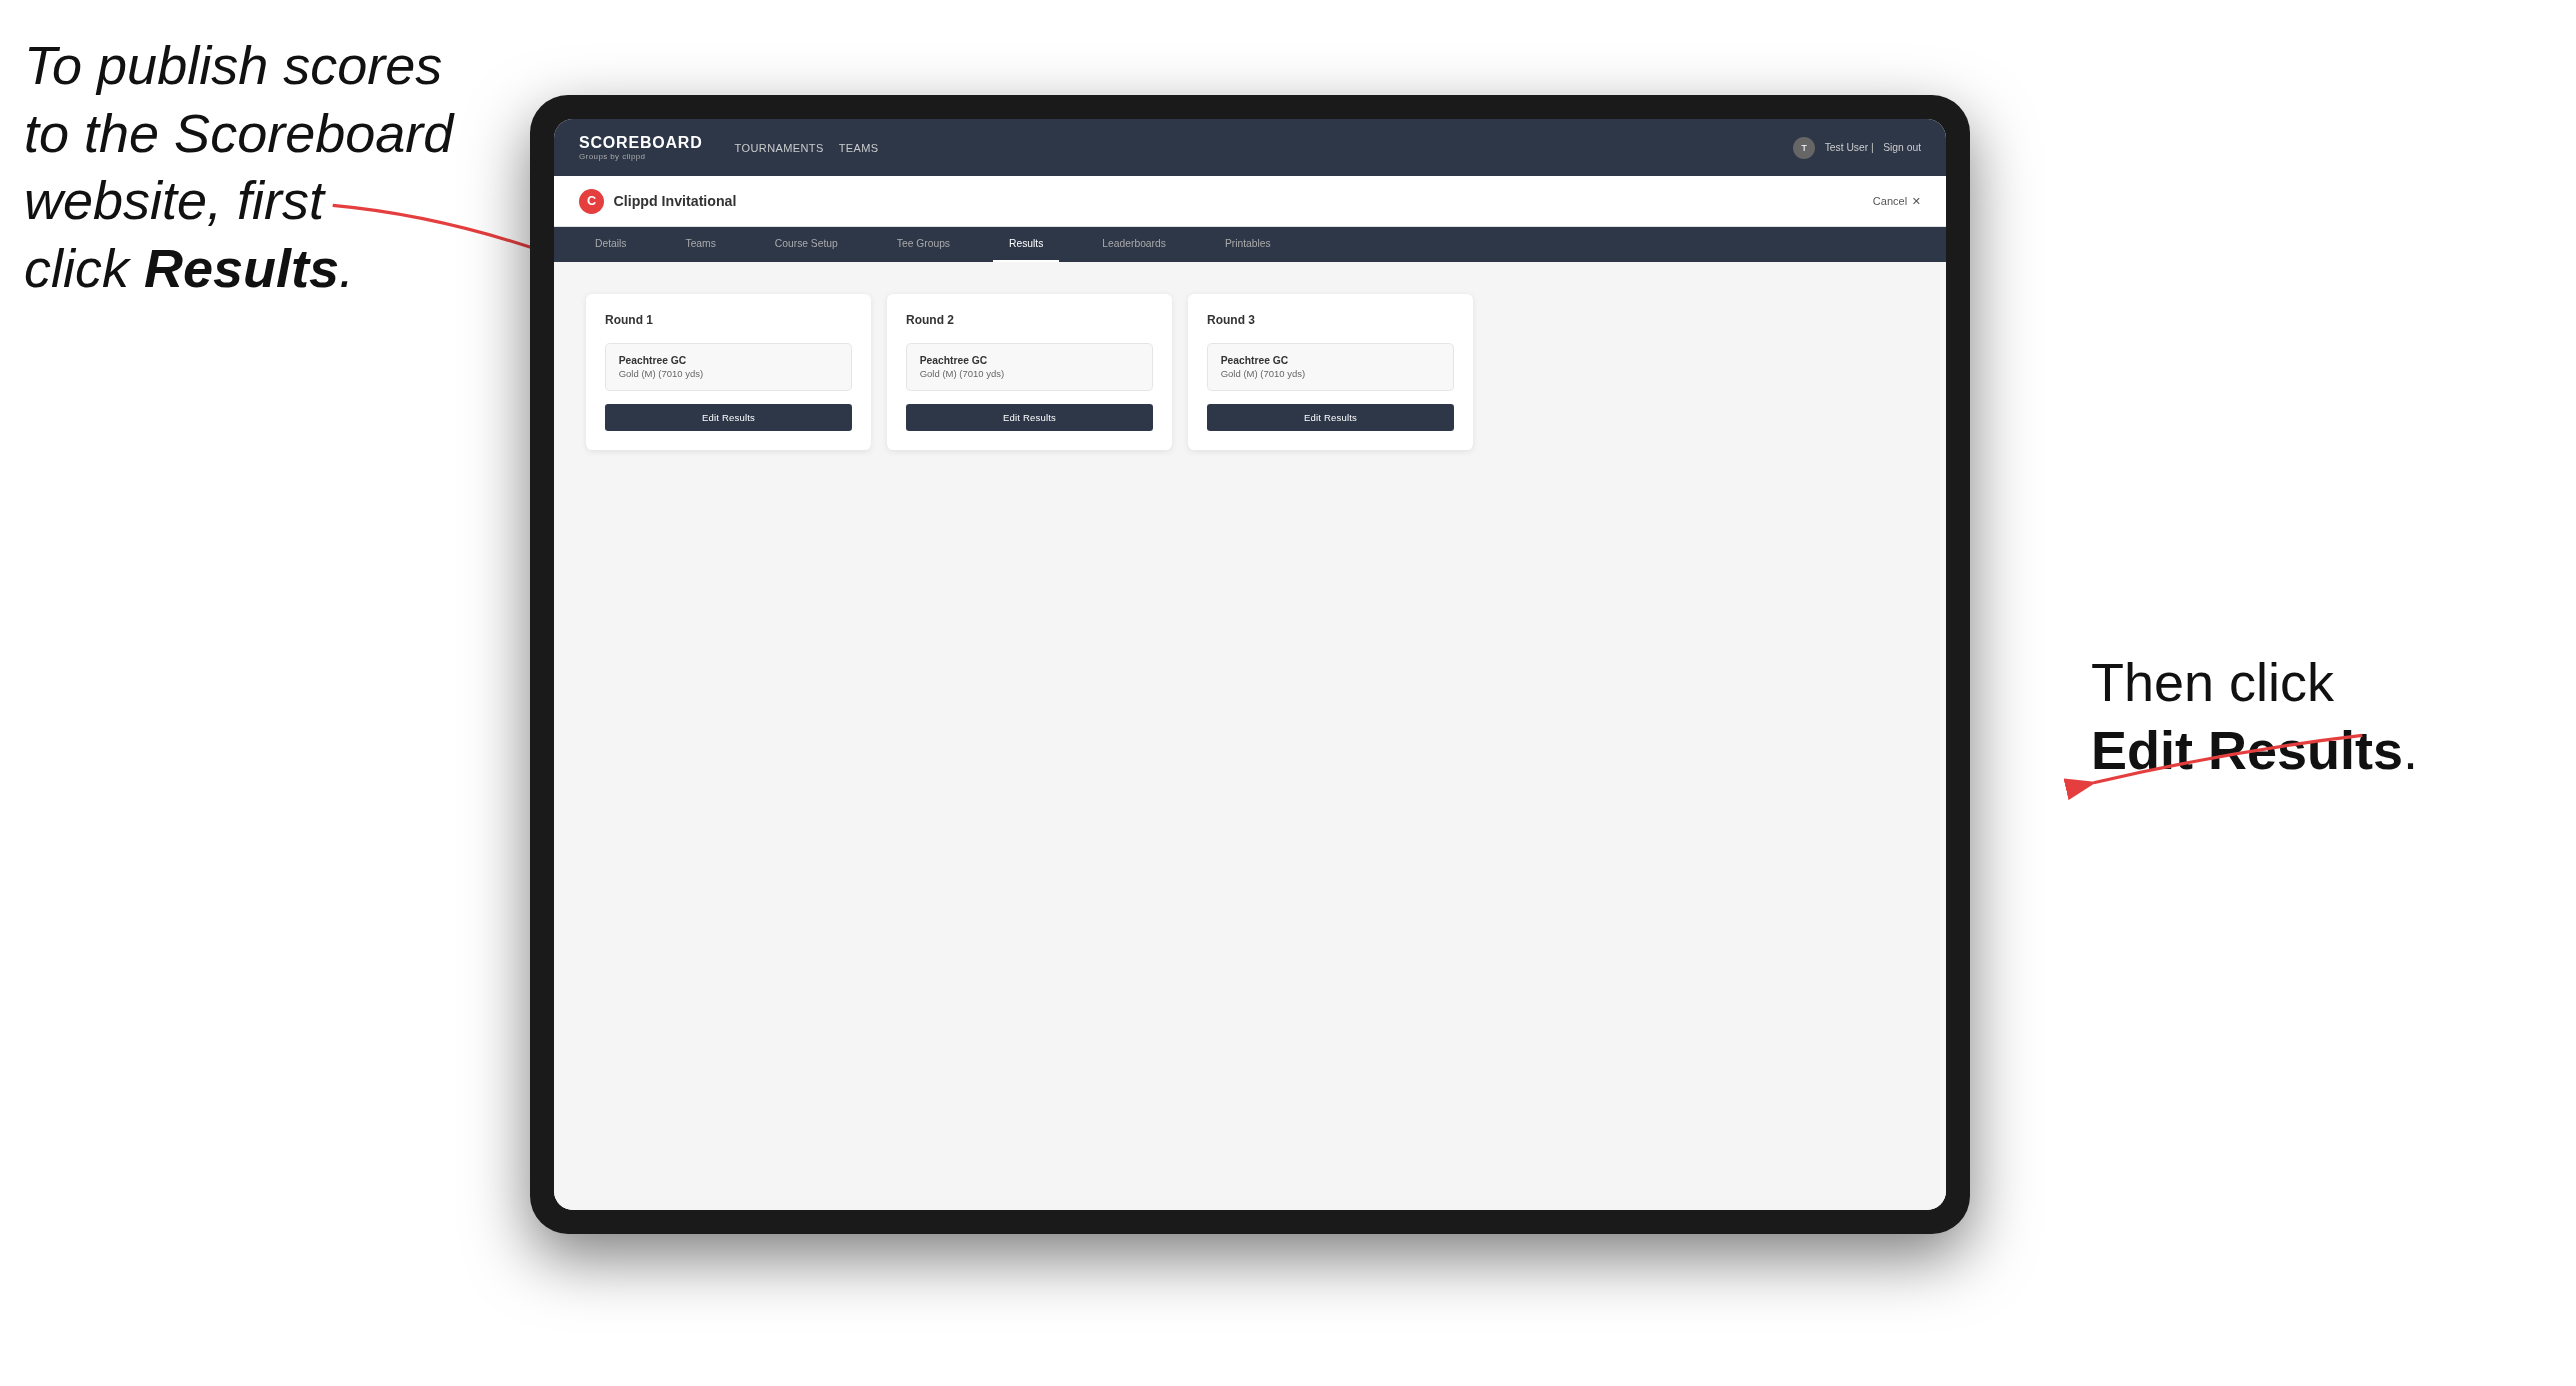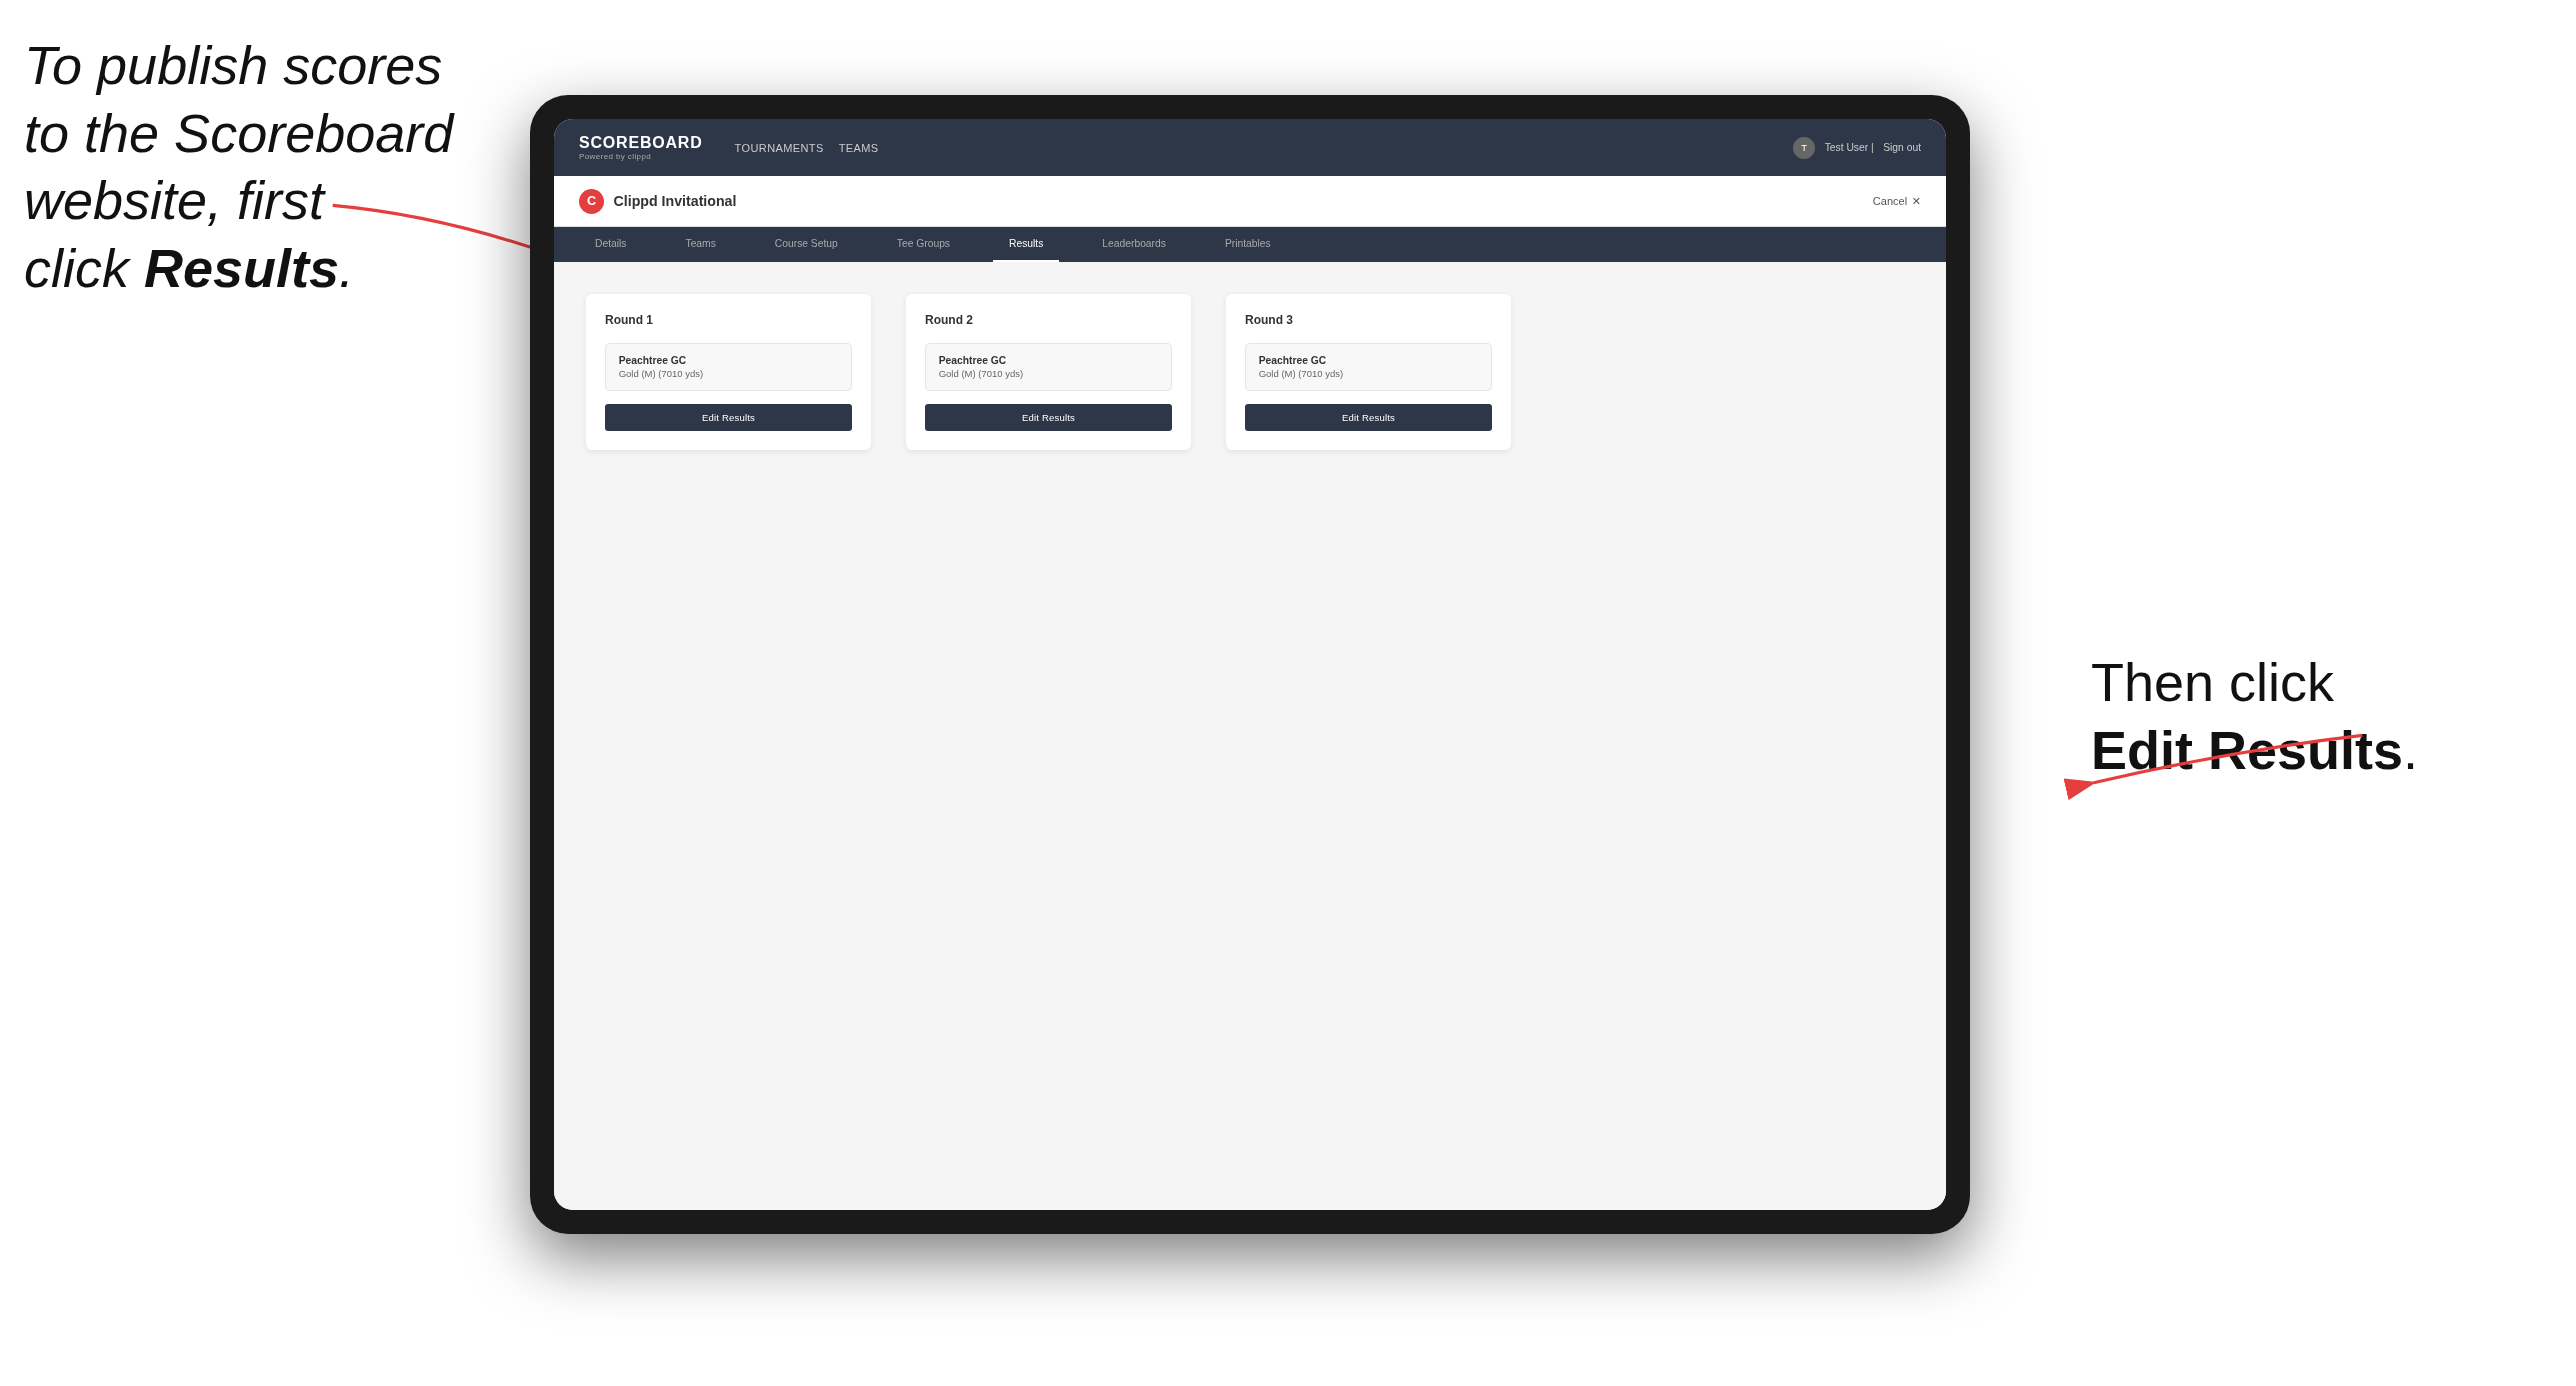--- a/index.html
+++ b/index.html
@@ -196,21 +196,21 @@
       border-bottom: 2.4px solid #ffffff;
       font-weight: 500;
     }
 
     
     .main-content {
       flex: 1;
       background: #f5f5f5;
       padding: 32px 32px;
       display: flex;
-      gap: 35px;
+      gap: 16px;
       align-items: flex-start;
     }
 
     
     .round-card {
       background: #ffffff;
       border-radius: 6.3px;
       padding: 19px;
       width: 285px;
       box-shadow: 0 1.6px 6.3px rgba(0,0,0,0.08);
@@ -293,21 +293,21 @@
   </defs>
   <path d="M 420 60 Q 250 80 80 120" stroke="#e53e3e" stroke-width="4" fill="none" marker-end="url(#arrowhead2)"></path>
 </svg>
 
 <div class="tablet">
   <div class="tablet-screen">
 
     <nav class="top-nav">
       <div class="logo-area">
         <span class="logo-scoreboard">SCOREBOARD</span>
-        <span class="logo-powered">Powered by clippd</span>
+        <span class="logo-powered">Groups by clippd</span>
       </div>
       <div class="nav-links">
         <span class="nav-link">TOURNAMENTS</span>
         <span class="nav-link">TEAMS</span>
       </div>
       <div class="nav-right">
         <div class="user-avatar">T</div>
         <span class="nav-user-text">Test User |</span>
         <span class="nav-signout">Sign out</span>
       </div>

